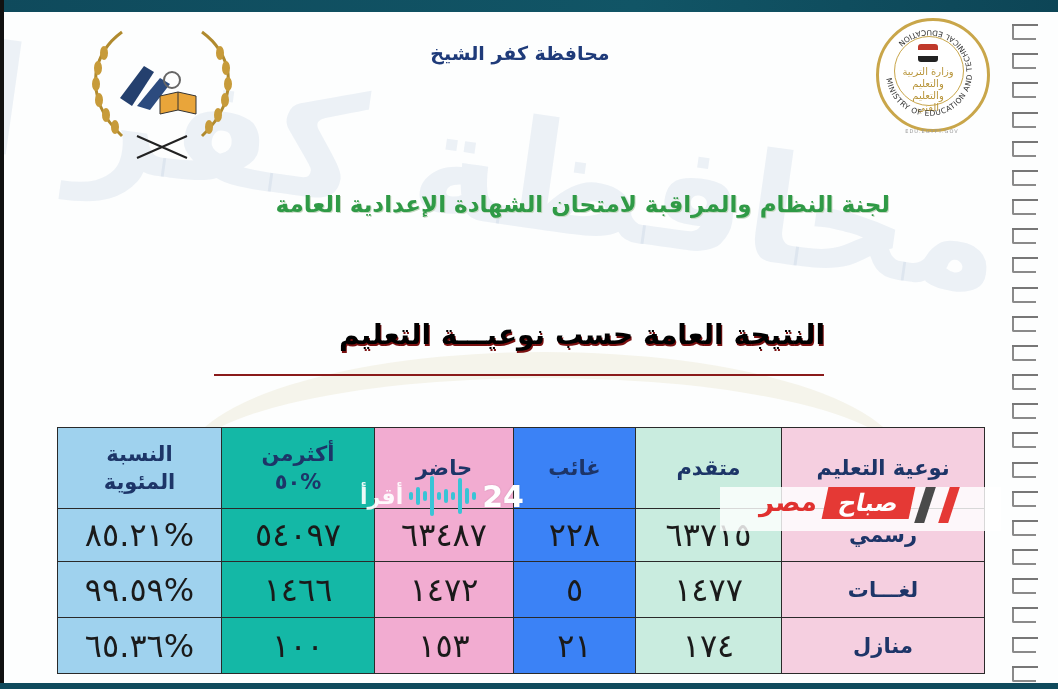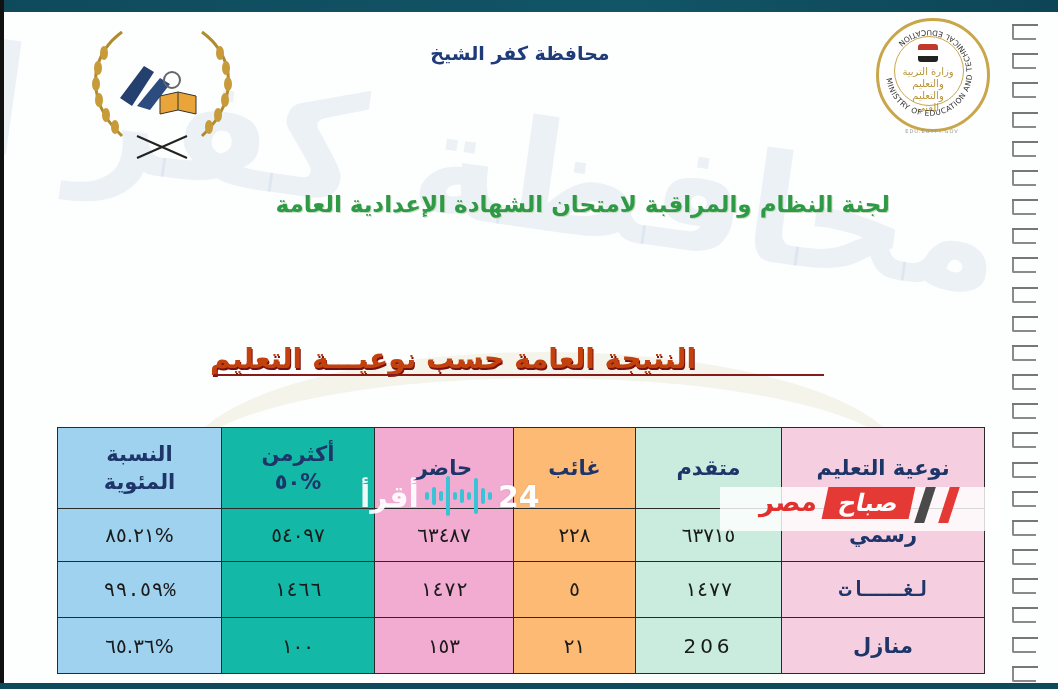--- a/index.html
+++ b/index.html
@@ -41,48 +41,48 @@
   .logo-right .en { position: absolute; left: 0; top: 112px; width: 120px; font-size: 5px; color: #999; text-align: center; letter-spacing: 1px; }
   .logo-right .ring-text { position: absolute; left: 0; top: 0; width: 114px; height: 114px; }
 
   
   .header-block { position: absolute; left: 380px; top: 42px; width: 280px; direction: rtl; text-align: center; }
   .header-line { font-weight: bold; font-size: 19px; color: #1f3b7a; line-height: 1.25; white-space: nowrap; }
 
   .committee { position: absolute; left: 140px; top: 188px; width: 750px; direction: rtl; text-align: right; }
   .committee-line { font-weight: bold; font-size: 23px; color: #2f9a46; line-height: 1.45; white-space: nowrap; text-shadow: 1px 1px 0 #c7d9c3; }
 
-  .result-title { position: absolute; left: 210px; top: 342px; width: 615px; direction: rtl; text-align: left; font-weight: bold; font-size: 28px; color: #c2410c; text-shadow: 1px 2px 0 #7a1010; white-space: nowrap; }
+  .result-title { position: absolute; left: 210px; top: 318px; width: 615px; direction: rtl; text-align: right; font-weight: bold; font-size: 28px; color: #000000; text-shadow: 1px 2px 0 #7a1010; white-space: nowrap; }
   .result-underline { position: absolute; left: 214px; top: 374px; width: 610px; height: 2px; background: #8a1a1a; }
 
   
   table.results {
     position: absolute; left: 57px; top: 427px; width: 921px; border-collapse: collapse;
     direction: rtl; table-layout: fixed;
   }
   table.results th, table.results td {
     border: 1.5px solid #2a2a2a; text-align: center; vertical-align: middle; padding: 0;
   }
   table.results th { height: 80px; font-weight: bold; font-size: 21px; color: #1d3568; line-height: 1.35; }
-  table.results td { font-size: 20px; color: #1a1a1a; letter-spacing: 4px; }
+  table.results td { font-size: 32px; color: #1a1a1a; letter-spacing: 4px; }
   table.results tr.r1 td { height: 52px; }
-  table.results tr.r2 td { height: 55px; font-family: Liberation Mono, monospace; }
+  table.results tr.r2 td { height: 55px; }
   table.results tr.r3 td { height: 55px; }
   table.results td.type-cell { font-weight: bold; font-size: 21px; color: #1d3568; letter-spacing: 0; }
 
   .c-type { background: #f5cfe0; width: 202px; }
   .c-adv { background: #c9ecdf; width: 145px; margin-left: 41px; }
-  .c-abs { background: #fdba74; width: 121px; }
+  .c-abs { background: #3b82f6; width: 121px; }
   .c-pres { background: #f2acd1; width: 138px; margin-left: 48px; }
   .c-over { background: #14b8a6; width: 152px; }
   .c-pct { background: #9fd2ee; width: 163px; }
 
   
   .wm-24 { position: absolute; left: 360px; top: 476px; height: 40px; display: flex; align-items: center; gap: 6px; direction: ltr; }
-  .wm-24 .ar-text { font-weight: bold; font-size: 30px; color: rgba(255,255,255,0.92); direction: rtl; }
+  .wm-24 .ar-text { font-weight: bold; font-size: 22px; color: rgba(255,255,255,0.92); direction: rtl; }
   .wm-24 .wave { display: flex; align-items: center; gap: 3px; }
   .wm-24 .wave span { display: block; width: 4px; background: #39c4d6; border-radius: 2px; }
   .wm-24 .num { font-weight: bold; font-size: 30px; color: #ffffff; text-shadow: 0 0 2px rgba(0,0,0,0.15); }
 
   .wm-sabah { position: absolute; left: 720px; top: 487px; width: 252px; height: 44px; background: rgba(255,255,255,0.82); display: flex; align-items: flex-start; direction: ltr; padding-left: 29px; }
   .wm-sabah .masr { font-weight: bold; font-size: 26px; color: #e0312f; margin-left: 10px; }
   .wm-sabah .sabah { margin-left: 8px; background: #e53935; color: #fff; font-weight: bold; font-size: 24px; padding: 2px 14px; transform: skewX(-12deg); }
   .wm-sabah .bar { width: 10px; height: 36px; margin-left: 8px; transform: skewX(-18deg); }
   .wm-sabah .bar.dark { background: #4a4a4a; }
   .wm-sabah .bar.red { background: #e53935; margin-left: 14px; }
@@ -209,21 +209,21 @@
     <tr class="r2">
       <td class="c-type type-cell">لغـــات</td>
       <td class="c-adv">١٤٧٧</td>
       <td class="c-abs">٥</td>
       <td class="c-pres">١٤٧٢</td>
       <td class="c-over">١٤٦٦</td>
       <td class="c-pct">%٩٩.٥٩</td>
     </tr>
     <tr class="r3">
       <td class="c-type type-cell">منازل</td>
-      <td class="c-adv">206</td>
+      <td class="c-adv">١٧٤</td>
       <td class="c-abs">٢١</td>
       <td class="c-pres">١٥٣</td>
       <td class="c-over">١٠٠</td>
       <td class="c-pct">%٦٥.٣٦</td>
     </tr>
   </tbody>
 </table>
 
 <div class="wm-24">
   <span class="ar-text">أقرأ</span>

